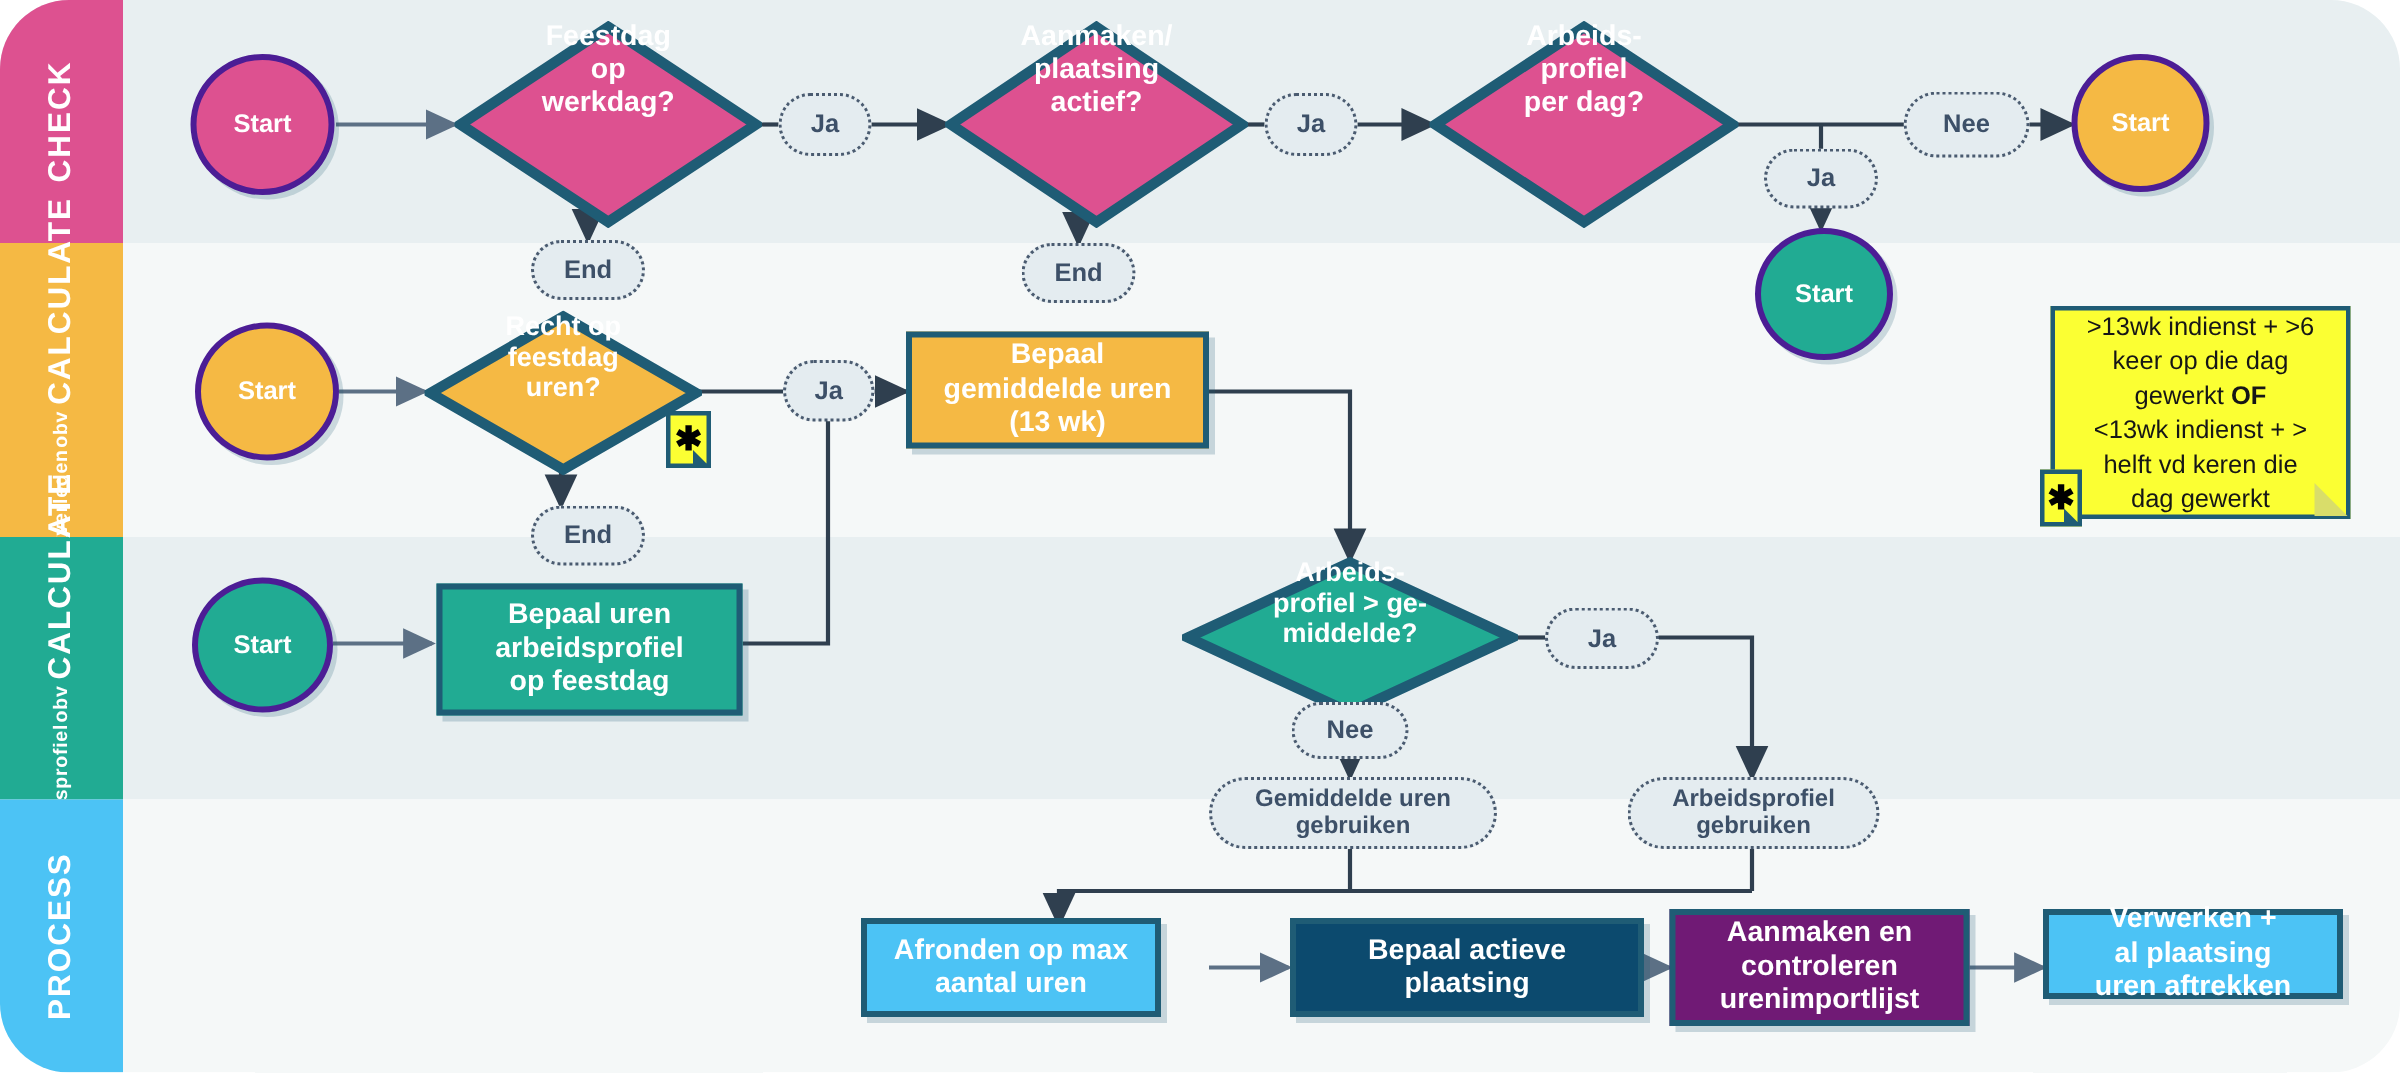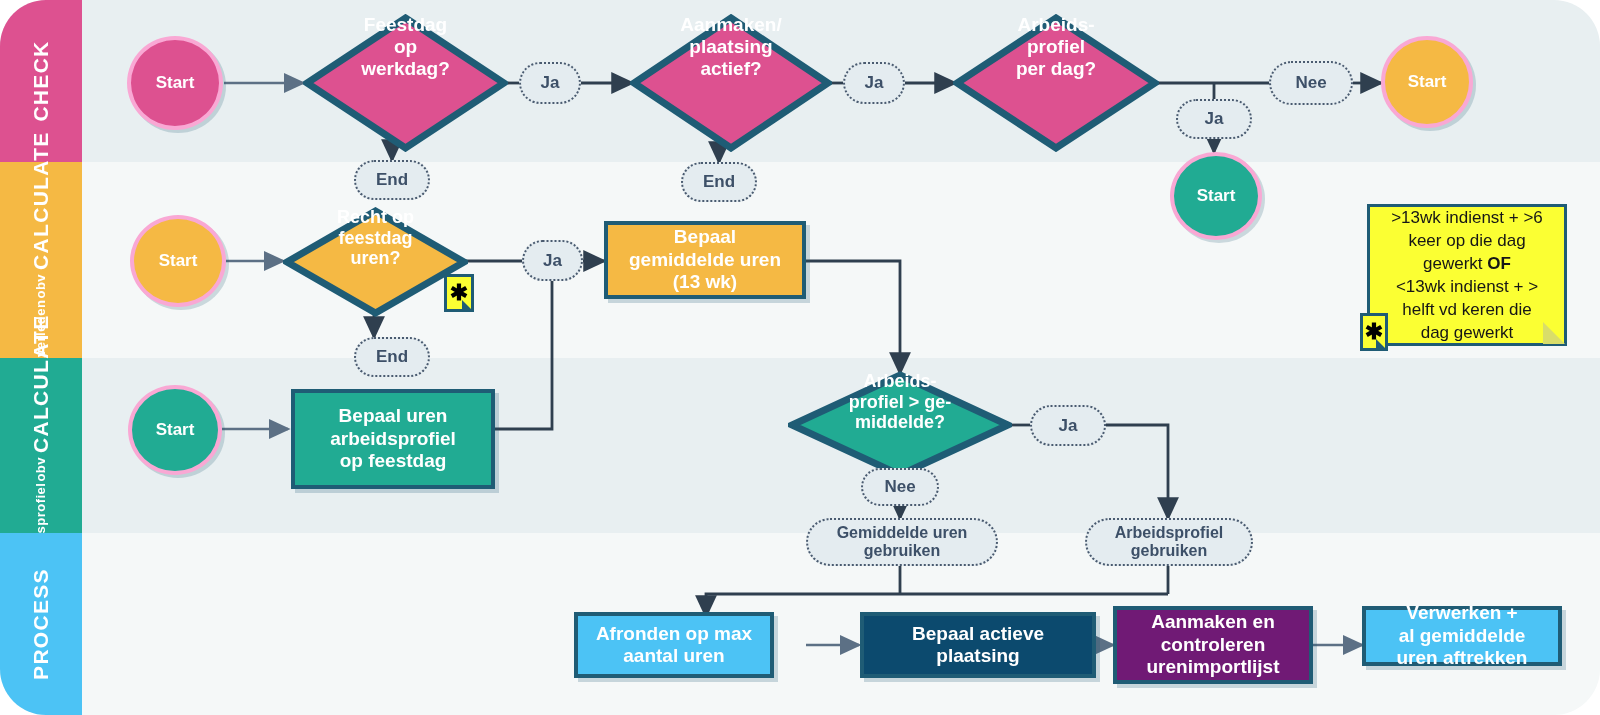--- a/index.html
+++ b/index.html
@@ -45,21 +45,21 @@
     line-height: 1.05;
   }
   .lane-title { font-size: 21px; font-weight: bold; letter-spacing: 1.3px; }
   .lane-sub { font-size: 13px; font-weight: bold; letter-spacing: .5px; }
 
   
   .node { position: absolute; }
 
   .circle {
     border-radius: 50%;
-    border: 4px solid #f9a8d4;
+    border: 4px solid #4c1d95;
     display: flex; align-items: center; justify-content: center;
     color: #ffffff; font-weight: bold; font-size: 17px;
     box-shadow: 3px 3px 0 rgba(31,92,117,.20);
   }
 
   .diamond-wrap { display: block; }
   .diamond-wrap svg { position: absolute; left: 0; top: 0; }
   .diamond-text {
     position: absolute; left: 0; top: 0;
     width: 100%; height: 100%;
@@ -364,21 +364,21 @@
         <div>Bepaal</div>
         <div>gemiddelde uren</div>
         <div>(13 wk)</div>
       </div>
     </div>
 
     <div class="node circle" style="left:128px;top:385px;width:94px;height:90px;background:#21ab93;">
       <span>Start</span>
     </div>
 
-    <div class="node rect" style="left:291px;top:389px;width:204px;height:100px;background:#21ab93;text-align:center;">
+    <div class="node rect" style="left:291px;top:389px;width:204px;height:88px;background:#21ab93;text-align:center;">
       <div>
         <div>Bepaal uren</div>
         <div>arbeidsprofiel</div>
         <div>op feestdag</div>
       </div>
     </div>
 
     <div class="node diamond-wrap" style="left:788px;top:371px;width:224px;height:108px;">
       <svg width="224" height="108">
           <polygon points="112,4 220,54 112,104 4,54" fill="#21ab93" stroke="#1f5c75" stroke-width="7"></polygon>
@@ -432,19 +432,19 @@
       <div>
         <div>Aanmaken en</div>
         <div>controleren</div>
         <div>urenimportlijst</div>
       </div>
     </div>
 
     <div class="node rect" style="left:1362px;top:606px;width:200px;height:60px;background:#4cc3f5;text-align:center;">
       <div>
         <div>Verwerken +</div>
-        <div>al gemiddelde</div>
+        <div>al plaatsing</div>
         <div>uren aftrekken</div>
       </div>
     </div>
 
   </div>
 </div>
 
 </body></html>

